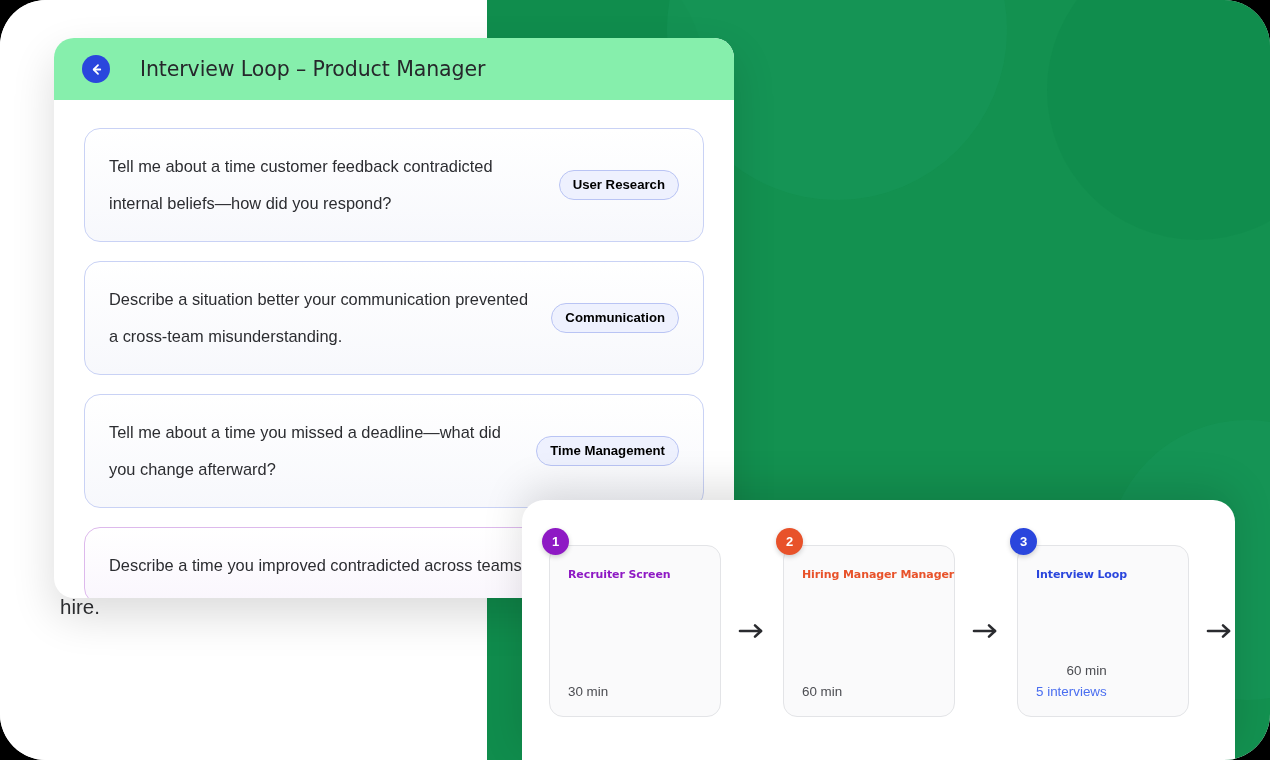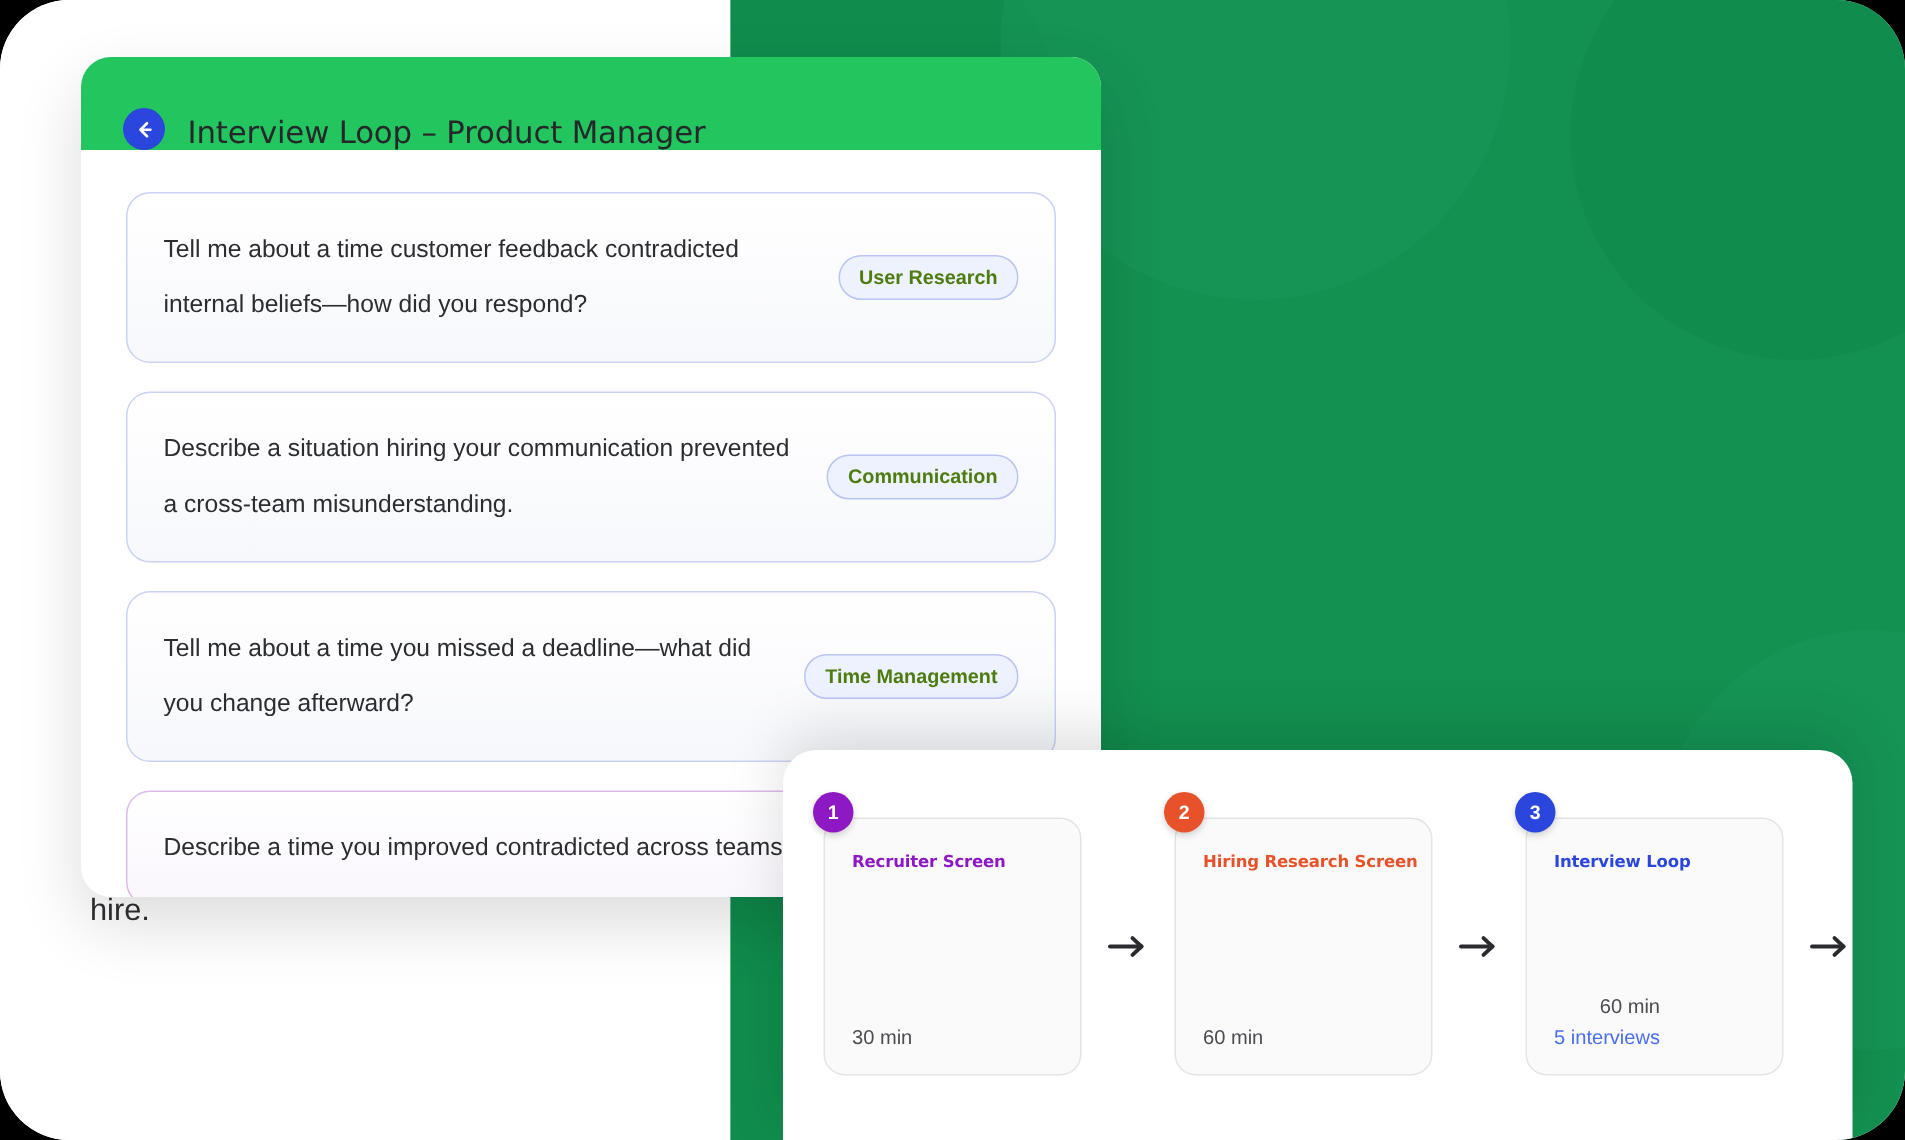--- a/index.html
+++ b/index.html
@@ -91,25 +91,25 @@
     top: 38px;
     width: 680px;     
     height: 560px;
     background: #ffffff;
     border-radius: 20px;
     box-shadow: 0 18px 44px rgba(0,0,0,.14);
     overflow: hidden;
   }
   #app-header {
     height: 62px;
-    background: #22c55e;
-    display: flex;
-    align-items: flex-end;
+    background: #86efac;
+    display: flex;
+    align-items: center;
     padding-left: 28px;
-    gap: 15px;
+    gap: 30px;
   }
   #back-btn {
     width: 28px; height: 28px;
     border-radius: 50%;
     background: #2a46dd;
     display: flex; align-items: center; justify-content: center;
     flex: 0 0 auto;
     cursor: pointer;
   }
   #back-btn svg { display:block; }
@@ -149,21 +149,21 @@
     font-family: "Liberation Sans", sans-serif;
     font-size: 16.4px;
     line-height: 37px;
     color: #2c2d31;
     max-width: 445px;
   }
   .q-tag {
     flex: 0 0 auto;
     border: 1px solid #b9c4f4;
     background: #eef1fe;
-    color: #4d7c0f;
+    color: #000000;
     border-radius: 999px;
     padding: 6px 13px 7px 13px;
     font-size: 13.2px;
     font-weight: 700;
     white-space: nowrap;
     cursor: pointer;
   }
   .q-tag.purple {
     border-color: #d7b4ea;
     background: #f3e8fb;
@@ -284,21 +284,21 @@
       </div>
       <div id="app-title">Interview Loop – Product Manager</div>
     </div>
 
     <div id="q-list">
       <div class="q-card">
         <div class="q-text">Tell me about a time customer feedback contradicted internal beliefs—how did you respond?</div>
         <div class="q-tag">User Research</div>
       </div>
       <div class="q-card">
-        <div class="q-text">Describe a situation hiring your communication prevented a cross-team misunderstanding.</div>
+        <div class="q-text">Describe a situation better your communication prevented a cross-team misunderstanding.</div>
         <div class="q-tag">Communication</div>
       </div>
       <div class="q-card">
         <div class="q-text">Tell me about a time you missed a deadline—what did you change afterward?</div>
         <div class="q-tag">Time Management</div>
       </div>
       <div class="q-card purple">
         <div class="q-text">Describe a time you improved contradicted across teams</div>
         <div class="q-tag purple">Collaboration</div>
       </div>
@@ -321,21 +321,21 @@
       <div class="arrow">
         <svg width="28" height="20" viewBox="0 0 28 20" aria-hidden="true">
           <path d="M2 10 H23" fill="none" stroke="#2a2b2f" stroke-width="2.6" stroke-linecap="round"></path>
           <path d="M17 4.4 L23 10 L17 15.6" fill="none" stroke="#2a2b2f" stroke-width="2.6" stroke-linecap="round" stroke-linejoin="round"></path>
         </svg>
       </div>
 
       <div class="stage-wrap">
         <div class="stage-card">
           <div class="stage-badge" style="background:#e8522a">2</div>
-          <div class="stage-name" style="color:#e8522a">Hiring Research Screen</div>
+          <div class="stage-name" style="color:#e8522a">Hiring Manager Manager</div>
           <div class="stage-meta">
             <div class="stage-dur">60 min</div>
           </div>
         </div>
       </div>
 
       <div class="arrow">
         <svg width="28" height="20" viewBox="0 0 28 20" aria-hidden="true">
           <path d="M2 10 H23" fill="none" stroke="#2a2b2f" stroke-width="2.6" stroke-linecap="round"></path>
           <path d="M17 4.4 L23 10 L17 15.6" fill="none" stroke="#2a2b2f" stroke-width="2.6" stroke-linecap="round" stroke-linejoin="round"></path>

